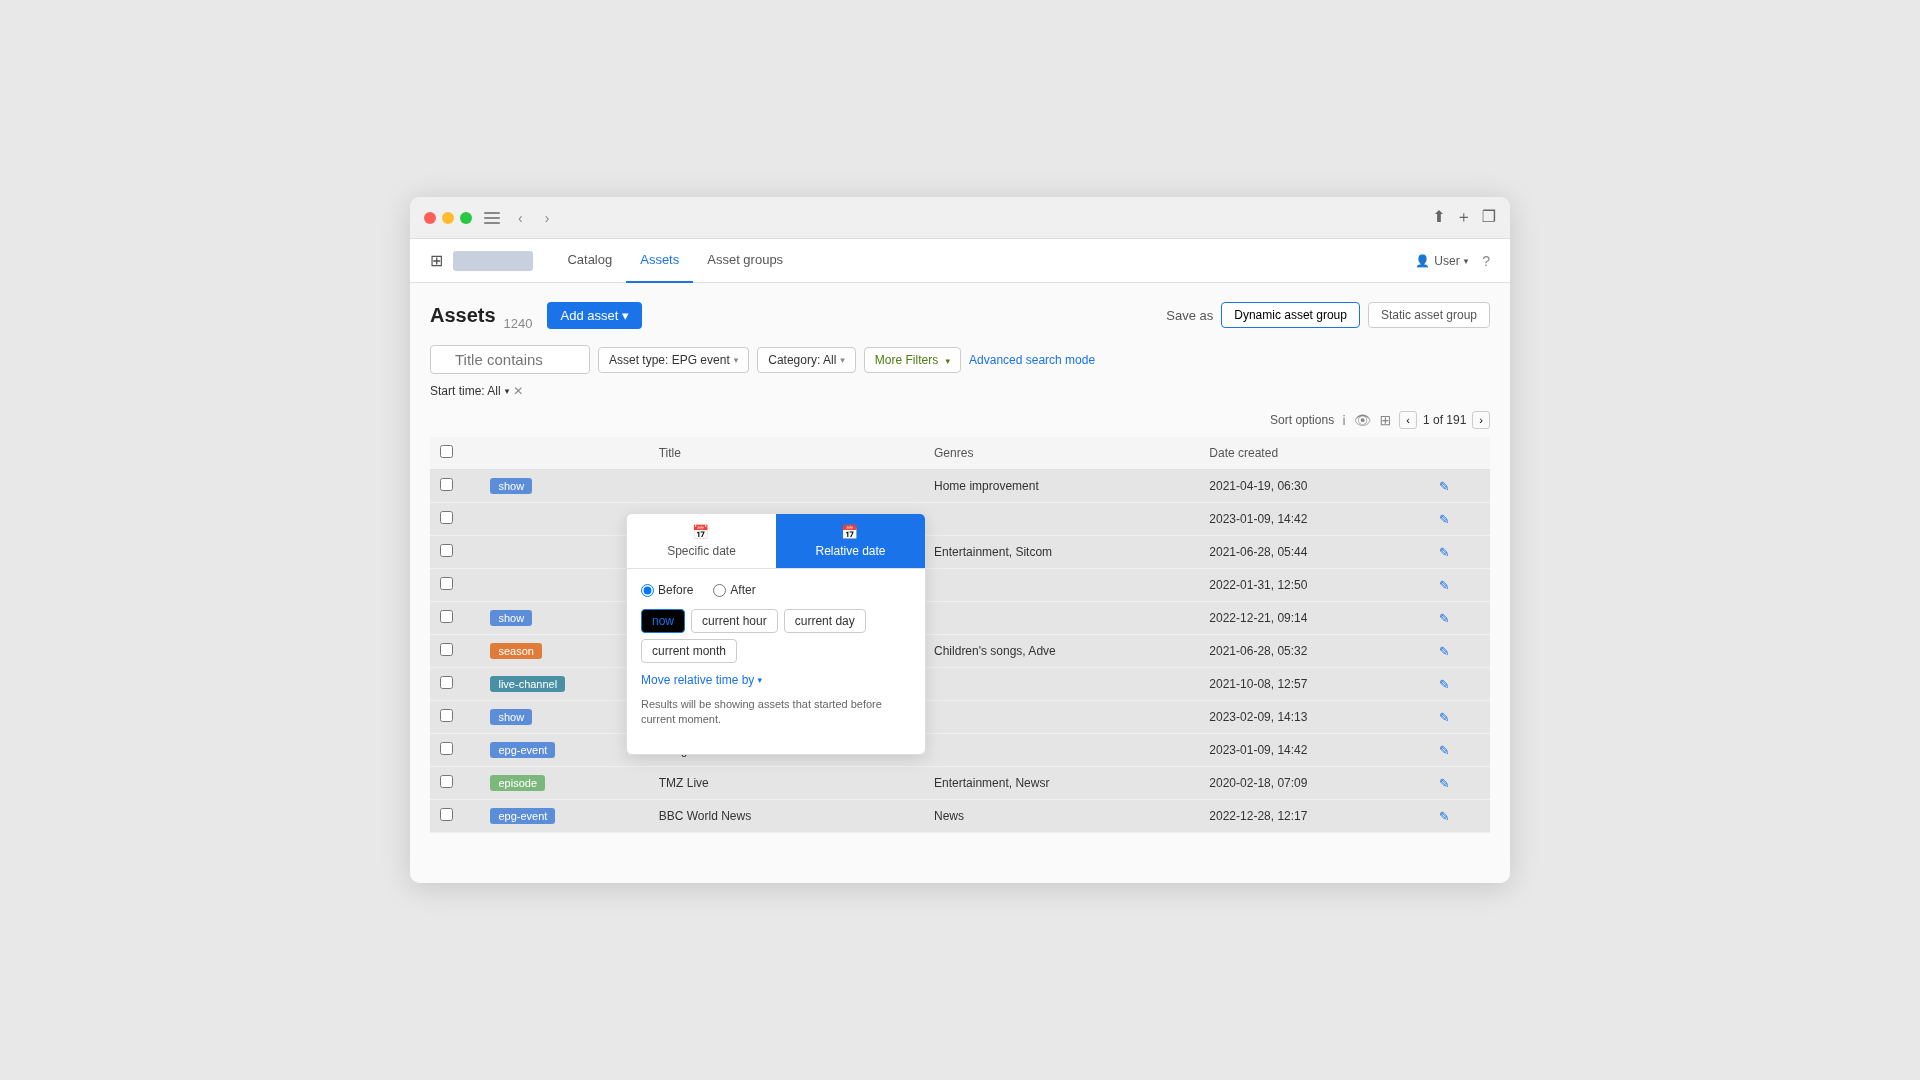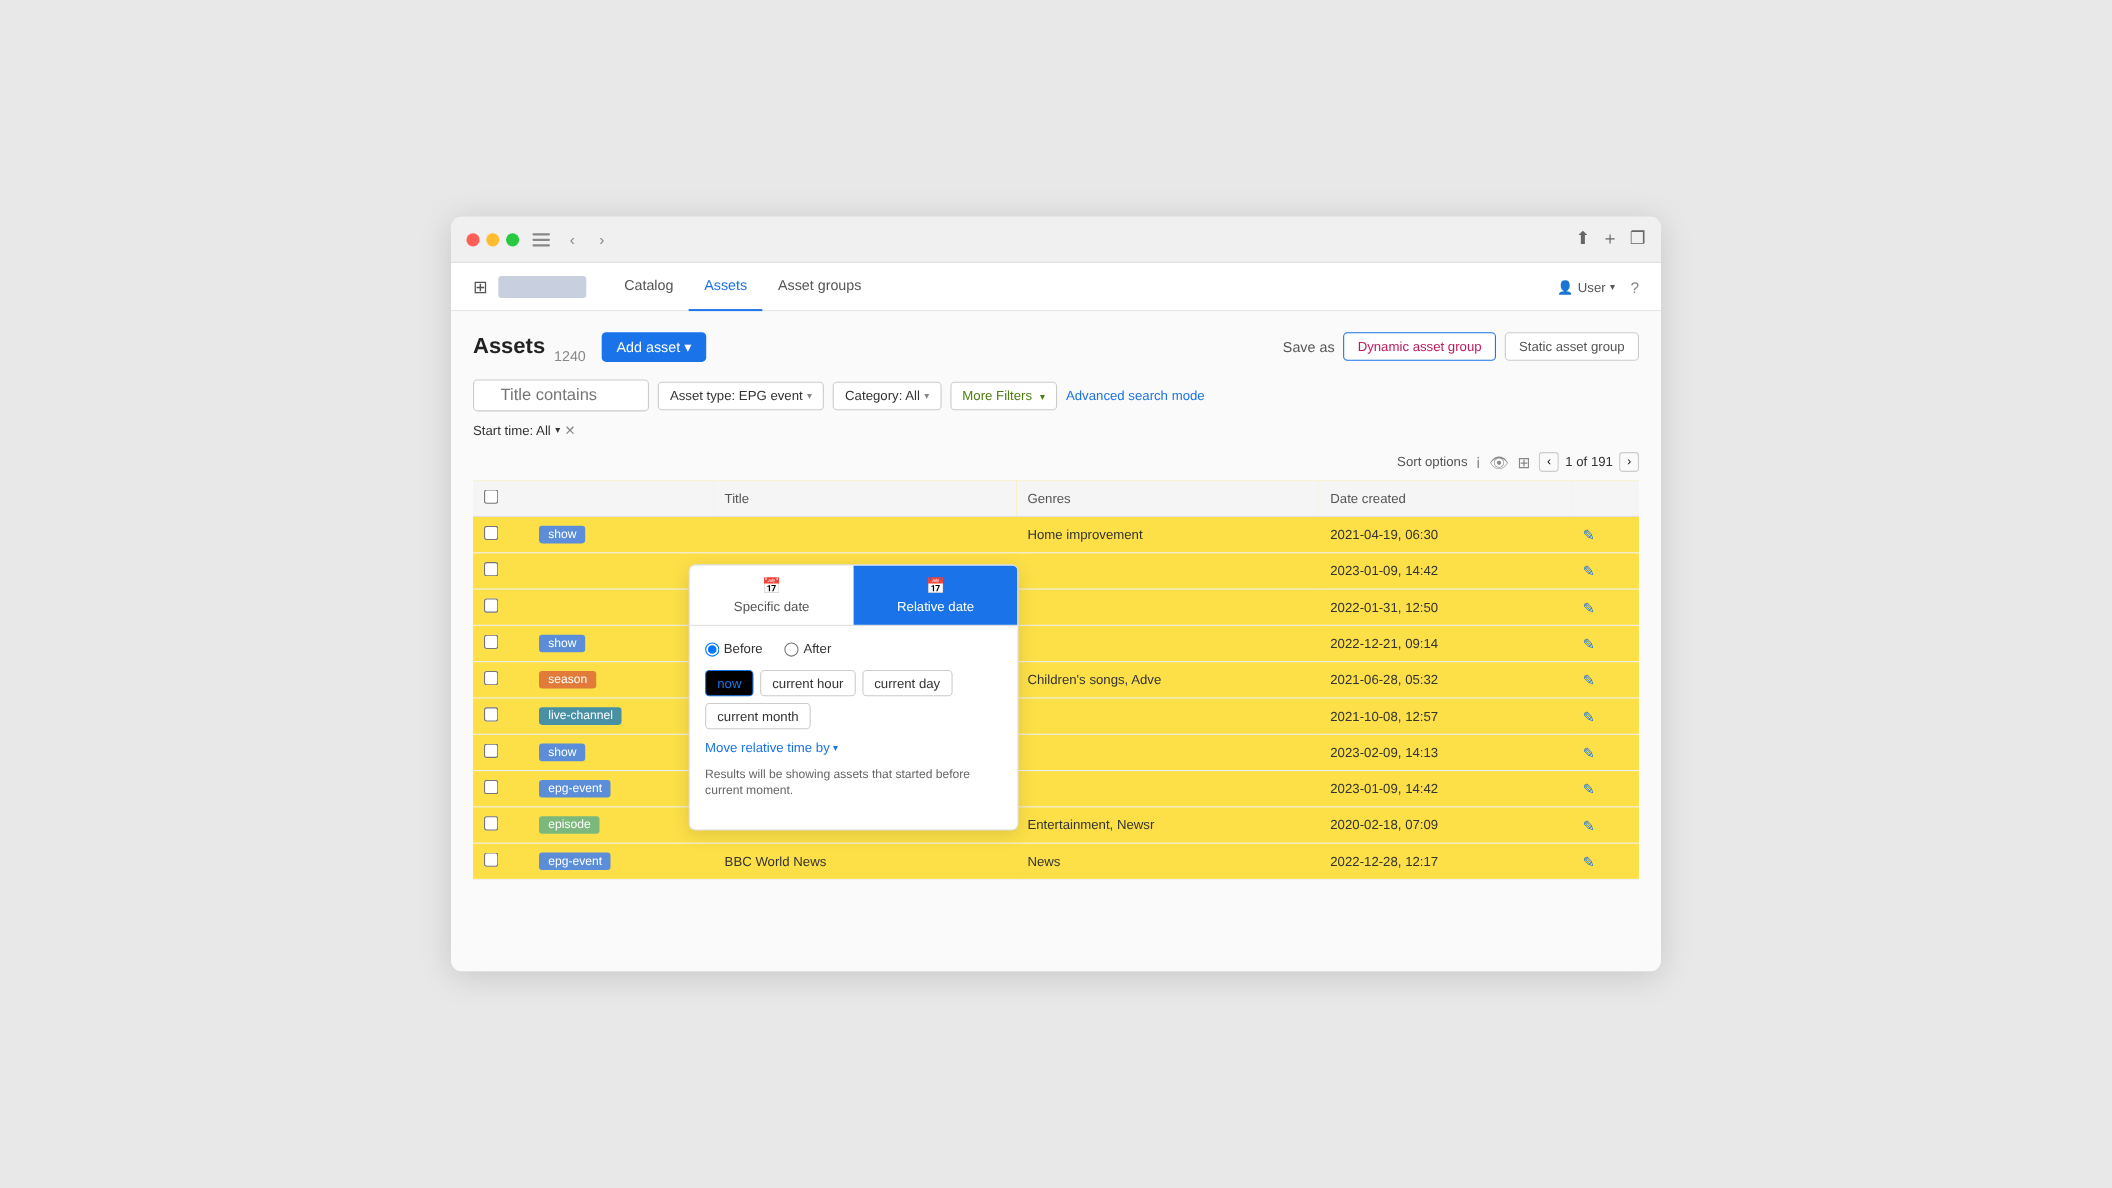--- a/index.html
+++ b/index.html
@@ -76,21 +76,21 @@
       background: #1a73e8; color: #fff; border: none; border-radius: 4px;
       padding: 6px 14px; font-size: 13px; cursor: pointer; margin-left: 14px;
       display: flex; align-items: center; gap: 4px;
     }
     .save-section { margin-left: auto; display: flex; align-items: center; gap: 8px; }
     .save-as-label { font-size: 13px; color: #555; }
     .save-btn {
       border: 1px solid #ccc; background: #fff; border-radius: 4px;
       padding: 5px 12px; font-size: 12px; color: #555; cursor: pointer;
     }
-    .save-btn.active { border-color: #1a73e8; color: #be185d; }
+    .save-btn.active { border-color: #1a73e8; color: #000000; }
 
     .filters-bar { display: flex; align-items: center; gap: 8px; margin-bottom: 10px; flex-wrap: wrap; }
     .search-input {
       border: 1px solid #ccc; border-radius: 4px; padding: 5px 10px 5px 28px;
       font-size: 15px; width: 160px; position: relative;
     }
     .search-wrap { position: relative; }
     .search-wrap::before {
       content: '🔍'; position: absolute; left: 6px; top: 50%; transform: translateY(-50%);
       font-size: 10px; color: #aaa;
@@ -153,21 +153,21 @@
     .table-section { position: relative; }
     .table-toolbar {
       display: flex; align-items: center; justify-content: flex-end;
       margin-bottom: 8px; gap: 8px;
     }
     .sort-label { font-size: 12px; color: #555; }
     .toolbar-icon { font-size: 14px; color: #888; cursor: pointer; }
     .pagination { display: flex; align-items: center; gap: 6px; font-size: 12px; color: #333; }
     .page-nav { background: none; border: 1px solid #ccc; border-radius: 3px; padding: 2px 6px; cursor: pointer; font-size: 11px; }
 
-    table { width: 100%; border-collapse: collapse; background: #fde047; font-size: 12px; }
+    table { width: 100%; border-collapse: collapse; background: #e5e5e5; font-size: 12px; }
     th {
       background: #f5f5f5; padding: 8px 10px; text-align: left;
       font-weight: 500; color: #555; border-bottom: 1px solid #e0e0e0;
       font-size: 12px;
     }
     td { padding: 8px 10px; border-bottom: 1px solid #f0f0f0; color: #333; vertical-align: middle; }
     .badge {
       display: inline-block; padding: 2px 8px; border-radius: 3px;
       font-size: 11px; font-weight: 500; color: #fff;
     }
@@ -344,20 +344,28 @@
     <td class="col-check"><input type="checkbox" style=""></td>
     <td class="col-type"></td>
     <td class="col-title"></td>
     <td class="col-genres"></td>
     <td class="col-date">2023-01-09, 14:42</td>
     <td class="col-action"><span class="edit-icon">✎</span></td>
   </tr>
             <tr>
     <td class="col-check"><input type="checkbox" style=""></td>
     <td class="col-type"></td>
+    <td class="col-title"></td>
+    <td class="col-genres">Entertainment, Sitcom</td>
+    <td class="col-date">2021-06-28, 05:44</td>
+    <td class="col-action"><span class="edit-icon">✎</span></td>
+  </tr>
+            <tr>
+    <td class="col-check"><input type="checkbox" style=""></td>
+    <td class="col-type"></td>
     <td class="col-title">12121</td>
     <td class="col-genres"></td>
     <td class="col-date">2022-01-31, 12:50</td>
     <td class="col-action"><span class="edit-icon">✎</span></td>
   </tr>
             <tr>
     <td class="col-check"><input type="checkbox" style=""></td>
     <td class="col-type"><span class="badge badge-show">show</span></td>
     <td class="col-title">Masked Singer 3</td>
     <td class="col-genres"></td>

